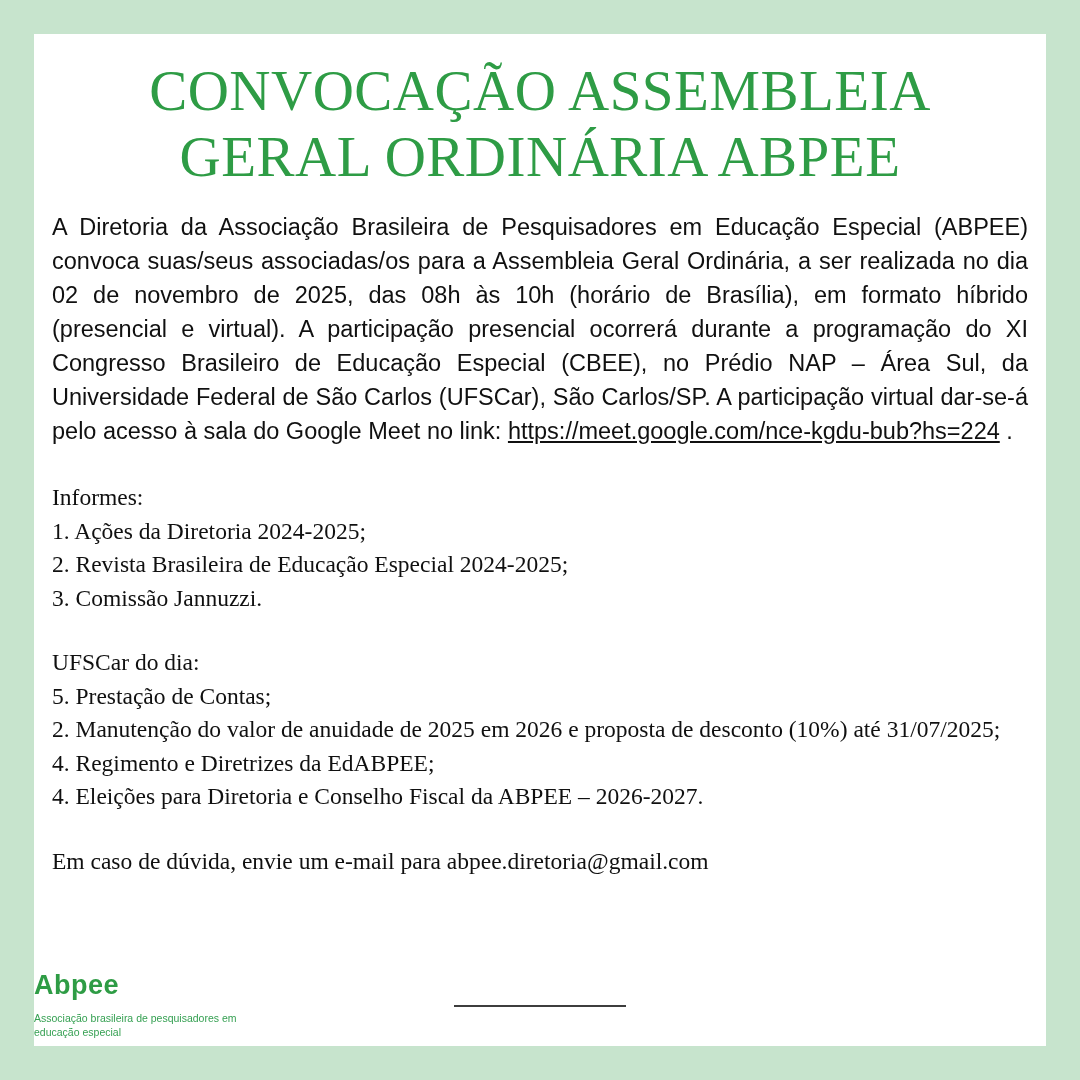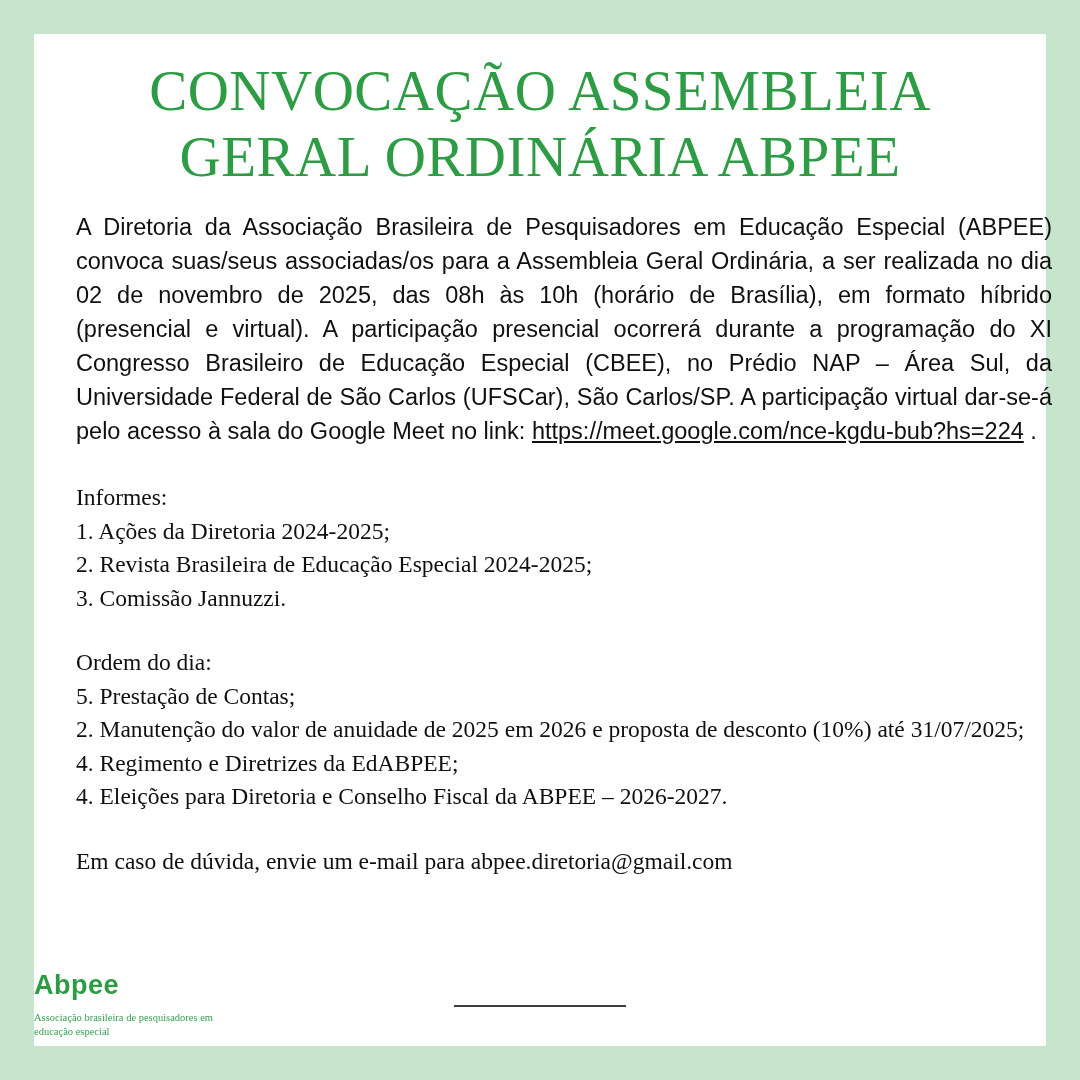--- a/index.html
+++ b/index.html
@@ -33,21 +33,20 @@
     line-height: 66px;
     letter-spacing: 0.5px;
     white-space: nowrap;
   }
   #body-block {
     position: absolute;
     left: 18px;
     top: 176px;
     width: 976px;
     color: #101010;
-    margin-left: 24px;
   }
   .para {
     font-size: 23.5px;
     line-height: 34px;
     text-align: justify;
     text-justify: inter-word;
     margin: 0;
   }
   .para-last-natural {
     text-align-last: left;
@@ -86,21 +85,20 @@
   #logo-rule {
     width: 172px;
     height: 2px;
     background: #3d3d3d;
     margin: 5px auto 4px auto;
   }
   .logo-sub {
     font-size: 10.5px;
     color: #35a052;
     line-height: 14px;
-    font-family: Liberation Serif, serif;
   }
 </style>
 </head>
 <body>
 
 <div id="poster">
 
   <div id="title-block">
     <div class="title-line">CONVOCAÇÃO ASSEMBLEIA</div>
     <div class="title-line">GERAL ORDINÁRIA ABPEE</div>
@@ -112,21 +110,21 @@
 
     <div class="spacer"></div>
 
     <div class="block">Informes:</div>
     <div class="block">1. Ações da Diretoria 2024-2025;</div>
     <div class="block">2. Revista Brasileira de Educação Especial 2024-2025;</div>
     <div class="block">3. Comissão Jannuzzi.</div>
 
     <div class="spacer-sm"></div>
 
-    <div class="block">Ordem do dia:</div>
+    <div class="block">UFSCar do dia:</div>
     <div class="block">5. Prestação de Contas;</div>
     <div class="block">2. Manutenção do valor de anuidade de 2025 em 2026 e proposta de desconto (10%) até 31/07/2025;</div>
     <div class="block">4. Regimento e Diretrizes da EdABPEE;</div>
     <div class="block">4. Eleições para Diretoria e Conselho Fiscal da ABPEE – 2026-2027.</div>
 
     <div class="spacer-sm"></div>
 
     <div class="block">Em caso de dúvida, envie um e-mail para abpee.diretoria@gmail.com</div>
 
   </div>

